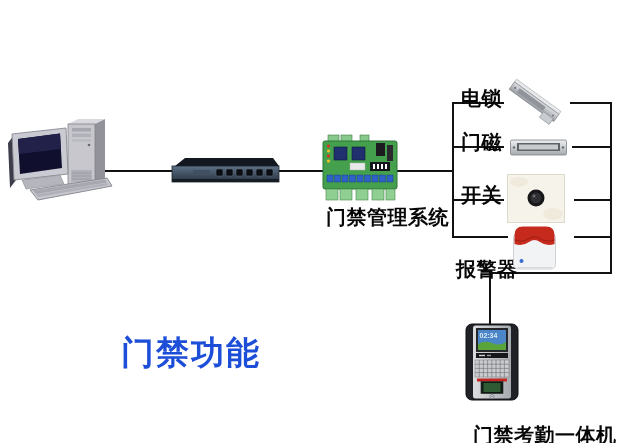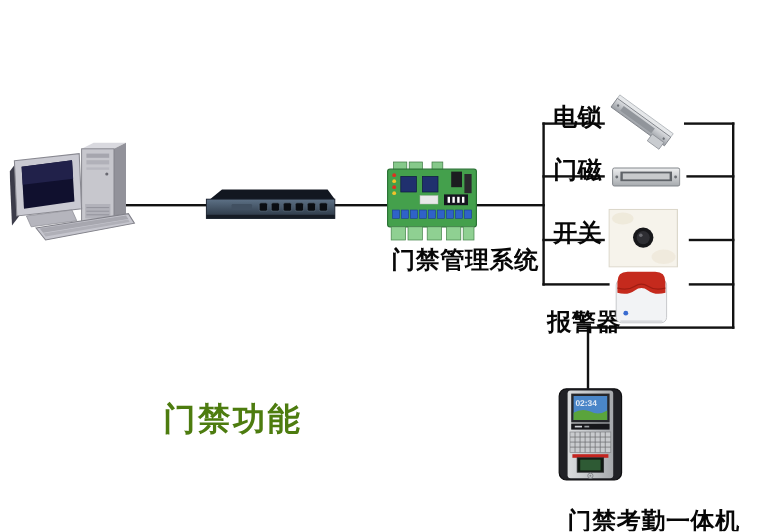--- a/index.html
+++ b/index.html
@@ -4,22 +4,22 @@
 <style>
   * { margin:0; padding:0; box-sizing:border-box; }
   html,body { background:#ffffff; }
   .stage {
     position:relative; width:640px; height:443px; background:#ffffff;
     font-family:"Liberation Sans","DejaVu Sans",sans-serif; overflow:hidden;
   }
   .wire { position:absolute; background:#121212; }
   .lbl  { position:absolute; font-weight:700; color:#070707; font-size:20px;
           line-height:1.05; white-space:nowrap; letter-spacing:0.5px; }
-  .title{ position:absolute; left:136px; top:331px; font-size:27px; font-weight:700;
-          color:#4d7c0f; letter-spacing:2px; white-space:nowrap; }
+  .title{ position:absolute; left:121px; top:331px; font-size:33px; font-weight:700;
+          color:#1d4ed8; letter-spacing:2px; white-space:nowrap; }
   .dev  { position:absolute; }
   svg   { display:block; }
 </style>
 </head>
 <body>
 
 <div class="stage">
 
   <div class="wire" style="left:96px;  top:170px; width:76px;  height:2px;"></div>
   <div class="wire" style="left:271px; top:170px; width:54px;  height:2px;"></div>

